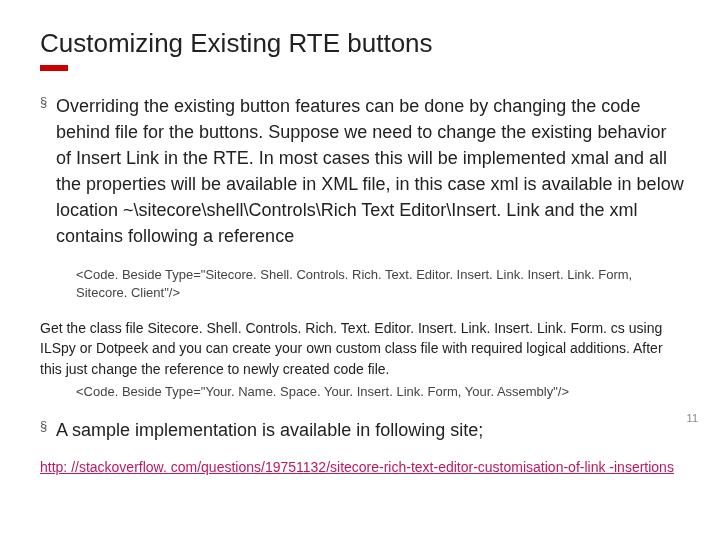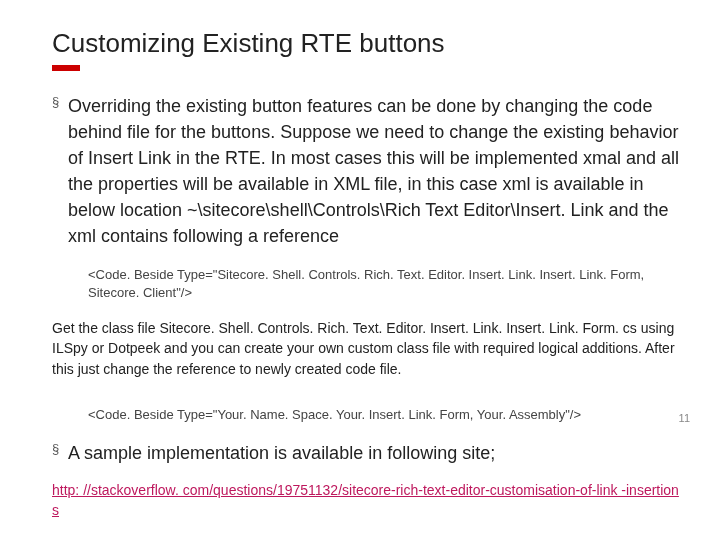--- a/index.html
+++ b/index.html
@@ -1,26 +1,26 @@
 <!DOCTYPE html>
 <html><head>
 <meta charset="utf-8">
 <style>
   * { margin: 0; padding: 0; box-sizing: border-box; }
   html, body { width: 720px; height: 540px; background: #fff; font-family: Arial, Helvetica, sans-serif; color: #222; }
-  .slide { width: 720px; height: 436px; position: relative; padding: 28px 36px 20px 52px; }
+  .slide { width: 720px; height: 436px; position: relative; padding: 28px 36px 20px 40px; }
   .title { font-size: 26px; font-weight: 400; margin-bottom: 6px; }
   .title-underline { width: 28px; height: 6px; background: #c00; margin-bottom: 22px; }
   .bullet-block { display: flex; margin-bottom: 14px; }
   .bullet-mark { font-size: 13px; color: #555; width: 16px; flex-shrink: 0; line-height: 1.45; }
   .bullet-text { font-size: 18px; line-height: 1.45; }
   .code-block { font-size: 13px; color: #444; line-height: 1.4; padding: 2px 0 2px 36px; margin-bottom: 14px; }
-  .para { font-size: 14px; line-height: 1.45; margin-bottom: 25px; }
+  .para { font-size: 14px; line-height: 1.45; margin-bottom: 2px; }
   .link { color: #be185d; text-decoration: underline; font-size: 14px; line-height: 1.45; word-break: break-all; }
-  .page-num { position: absolute; bottom: 12px; right: 30px; font-size: 11px; color: #888; }
+  .page-num { position: absolute; bottom: 12px; right: 22px; font-size: 11px; color: #888; }
 </style>
 </head>
 <body>
 
 <div class="slide">
 
   <h1 class="title">Customizing Existing RTE buttons</h1>
   <div class="title-underline"></div>
 
   <div class="bullet-block">

